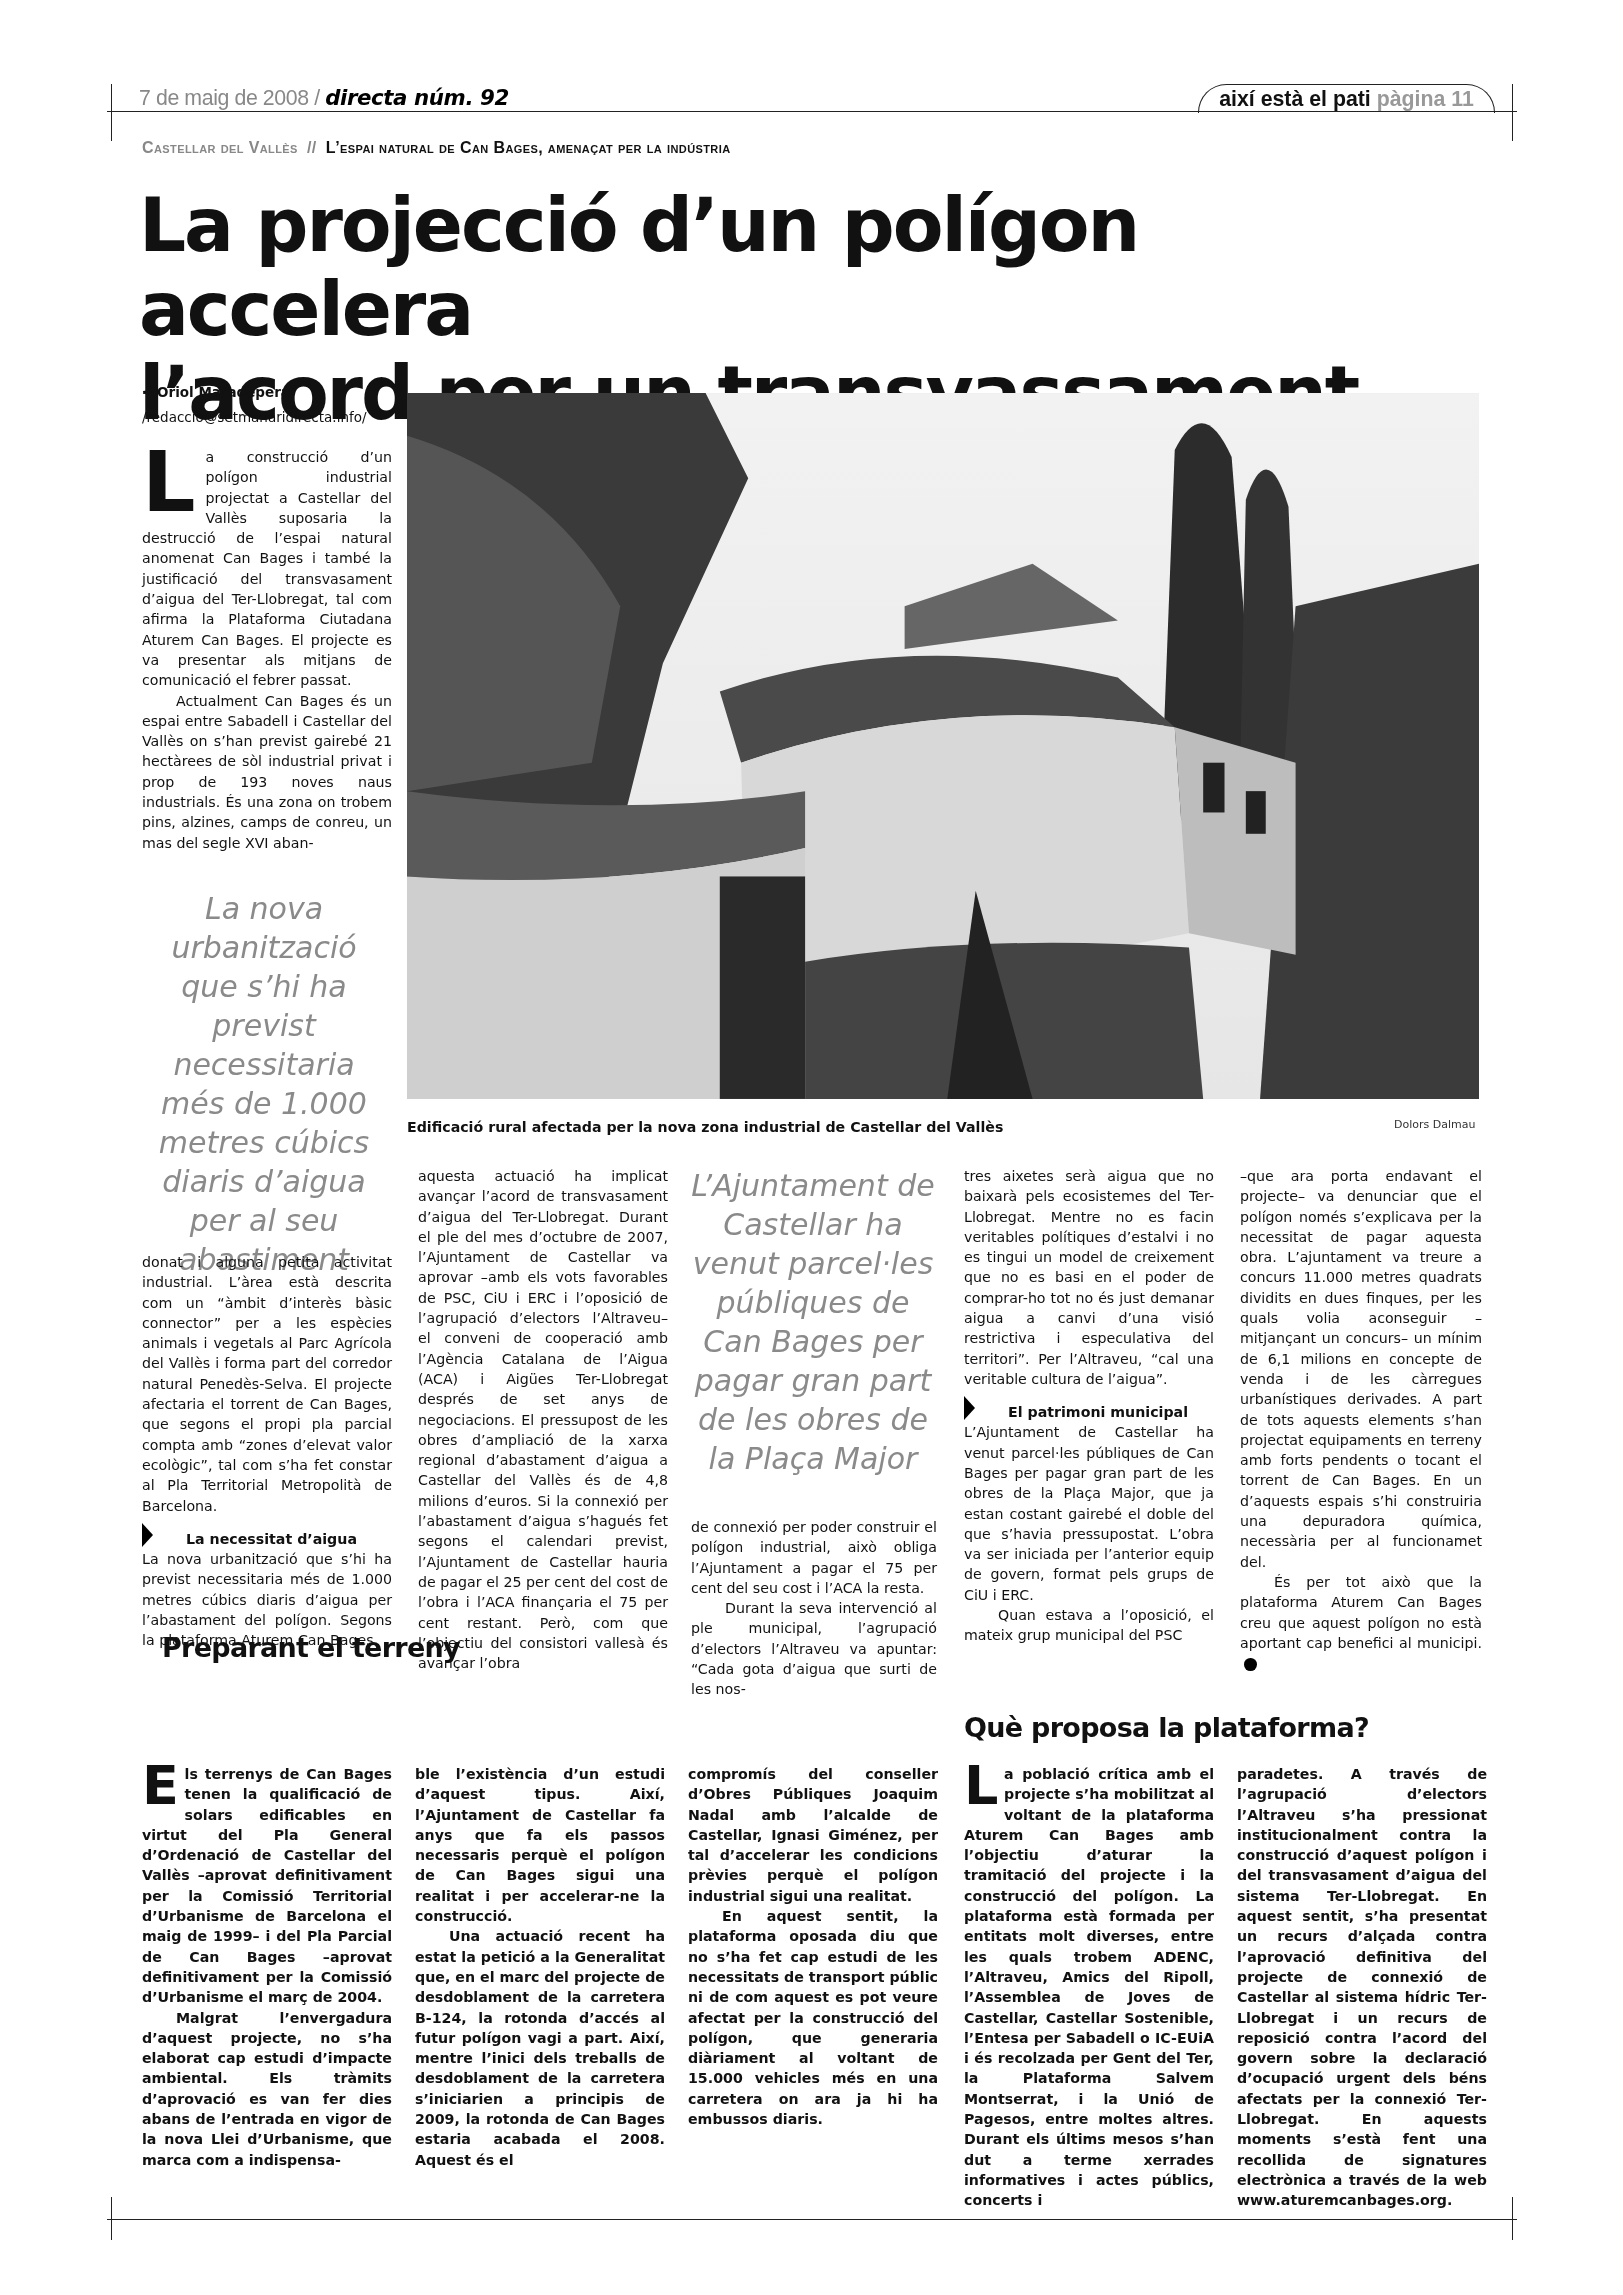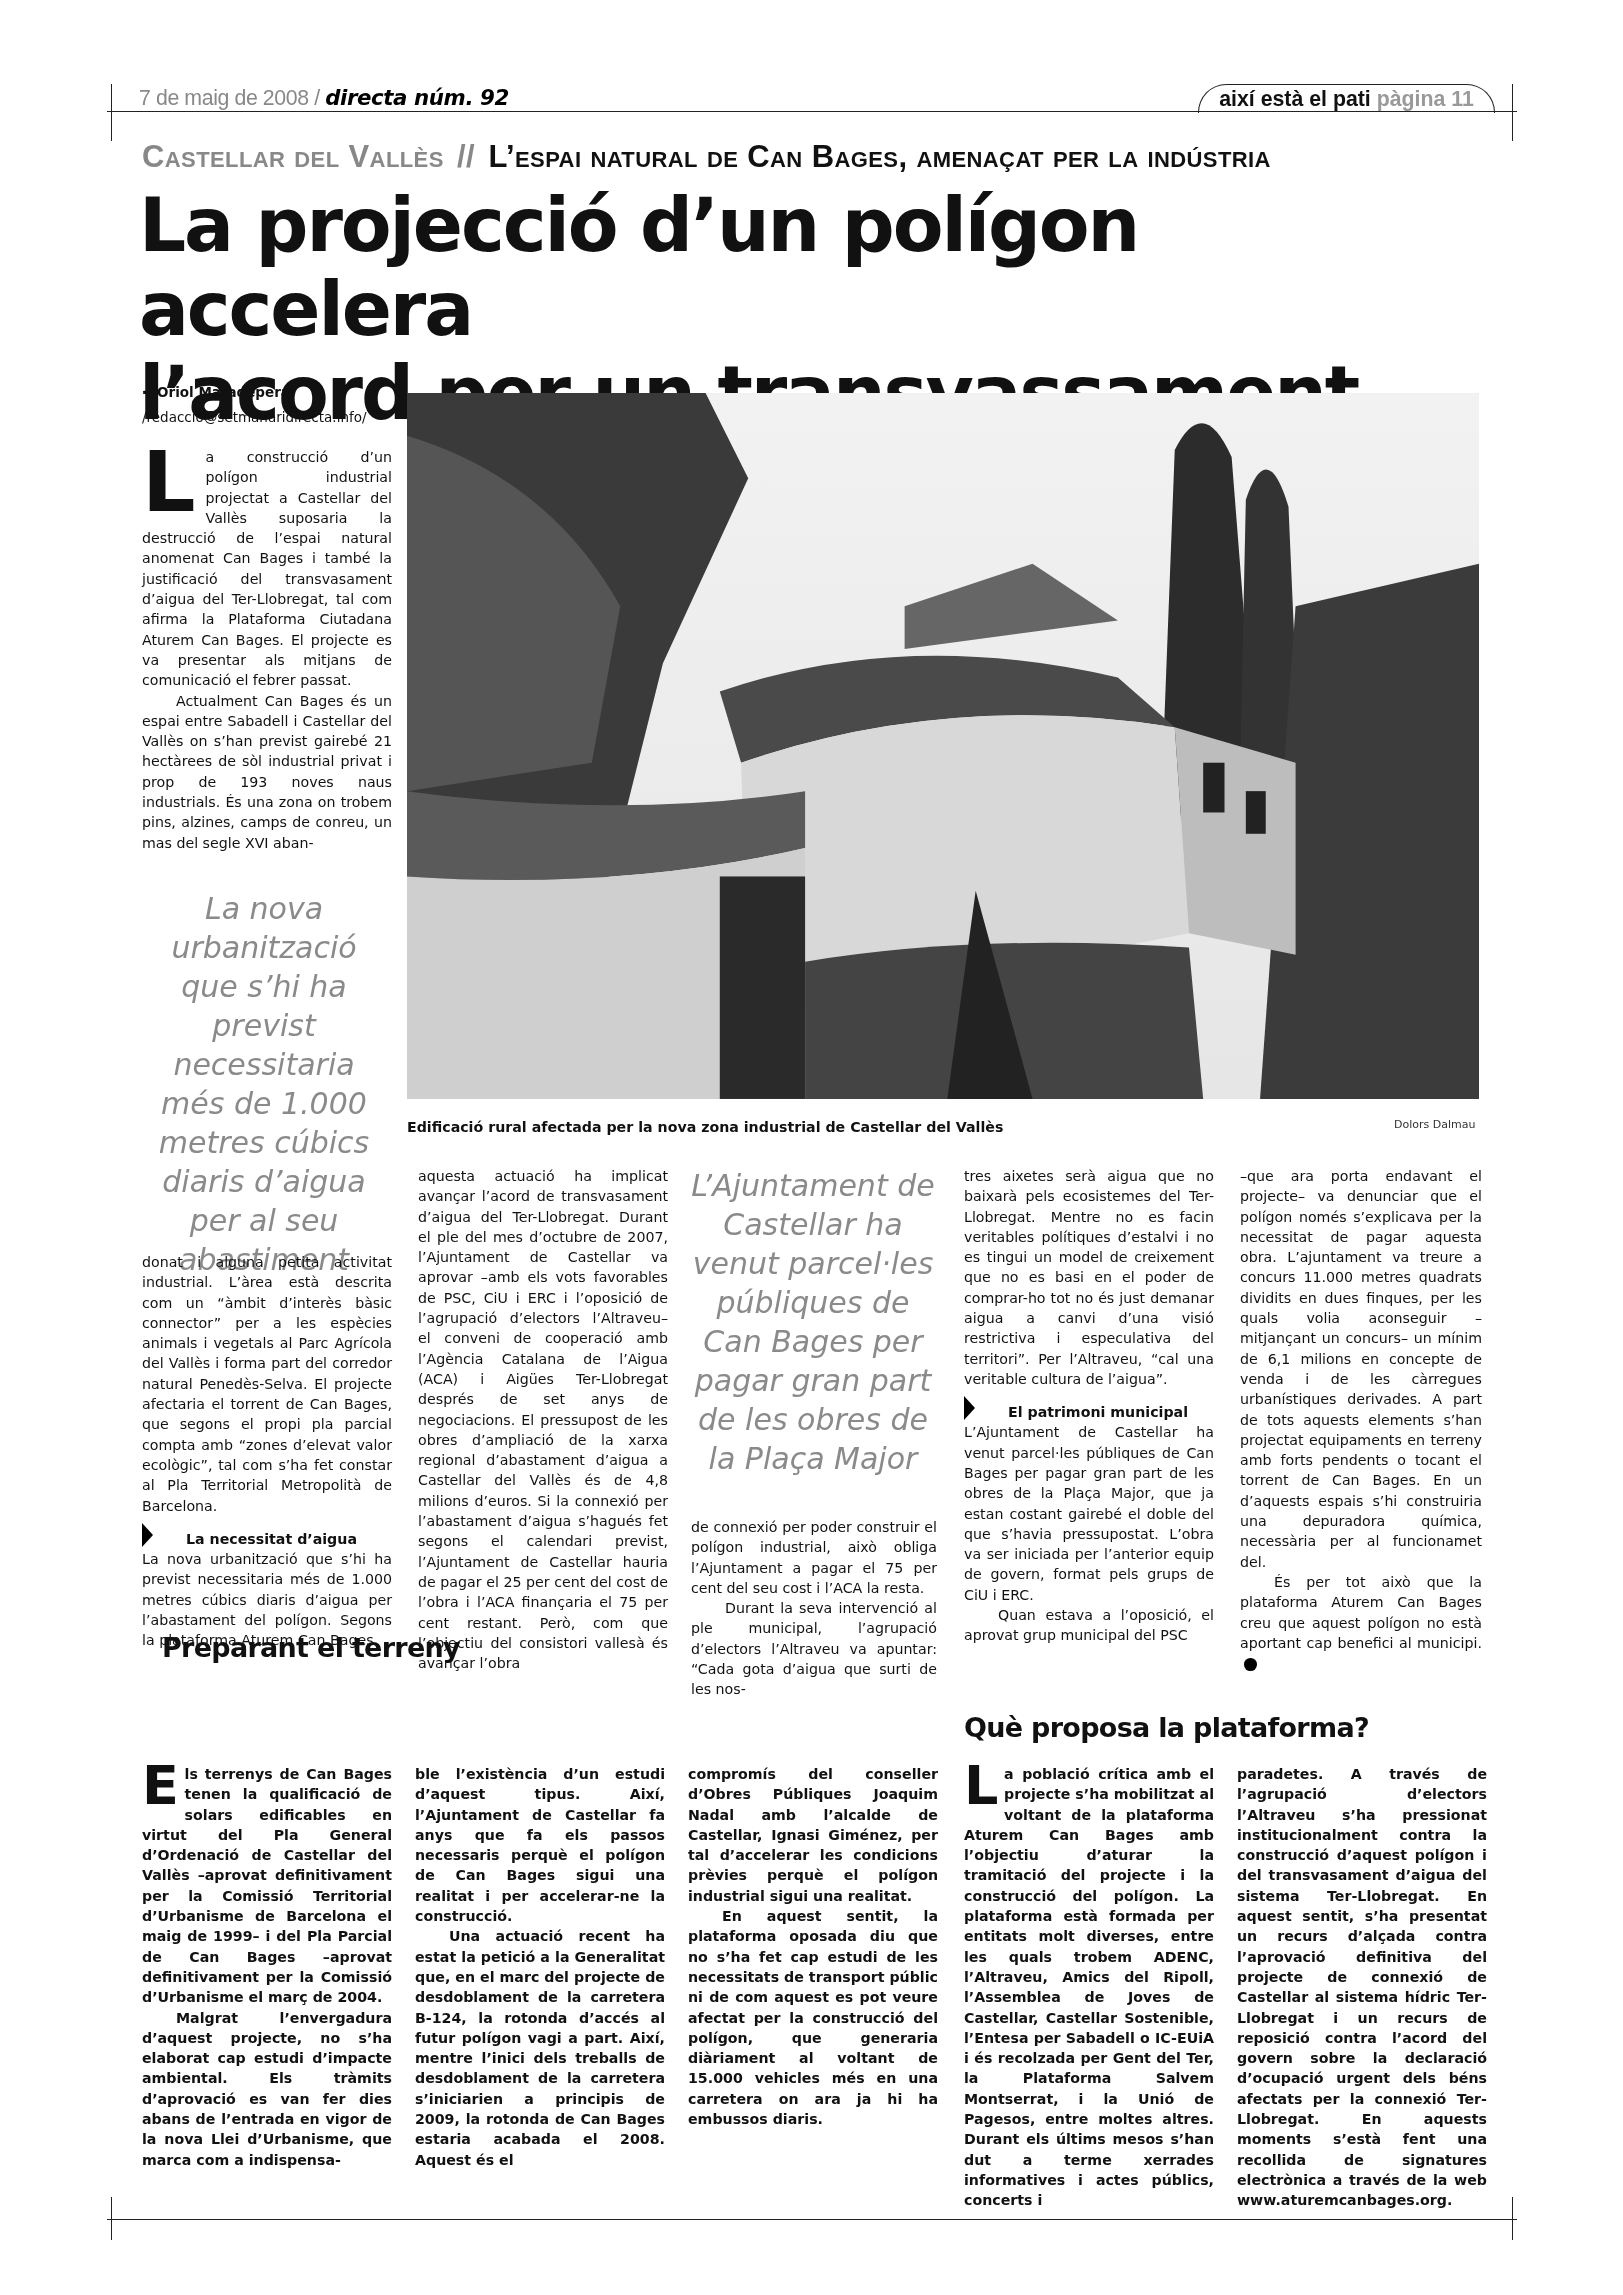--- a/index.html
+++ b/index.html
@@ -4,21 +4,21 @@
 <style>
   html, body { margin:0; padding:0; background:#fff; }
   body { width:1623px; height:2295px; position:relative; overflow:hidden; font-family:"DejaVu Sans", sans-serif; color:#111; }
   .abs { position:absolute; }
   .rule-h { position:absolute; height:1.4px; background:#222; }
   .rule-v { position:absolute; width:1.4px; background:#222; }
   .folio-left { left:139px; top:85px; font-family:"Liberation Sans", sans-serif; font-size:21.3px; color:#888; letter-spacing:-0.4px; }
   .folio-left b { color:#000; font-style:italic; font-weight:900; font-family:"DejaVu Sans", sans-serif; font-size:21.3px;margin-top:16px; }
   .section-tab { left:1198px; top:84px; width:295px; height:28.4px; border:1.4px solid #222; border-bottom:none; border-radius:28.4px 28.4px 0 0; text-align:center; font-family:"Liberation Sans", sans-serif; font-weight:bold; font-size:21.3px; line-height:28.4px; }
   .section-tab .pg { color:#999; }
-  .kicker { left:142px; top:139px; font-family:"Liberation Sans", sans-serif; font-weight:bold; font-size:31px; font-variant:small-caps; letter-spacing:0.4px; white-space:nowrap; }
+  .kicker { left:142px; top:139px; font-family:"Liberation Sans", sans-serif; font-weight:bold; font-size:16px; font-variant:small-caps; letter-spacing:0.4px; white-space:nowrap; }
   .kicker .place { color:#888; }
   .kicker .sep { color:#888; margin:0 4.3px; }
   .headline { left:139px; top:183px; width:1351px; font-family:"DejaVu Sans", sans-serif; font-weight:bold; font-size:74px; line-height:84px; letter-spacing:-2.1px; }
   .byline { left:142px; top:384px; font-size:13.5px; }
   .byline .name { font-weight:bold; }
   .byline .mail { display:block; font-size:13.5px; margin-top:9px; }
   .col { position:absolute; font-family:"DejaVu Sans", sans-serif; font-size:14.2px; line-height:20.3px; text-align:justify; hyphens:auto; }
   .col p { margin:0; text-indent:34px; }
   .col p.noind { text-indent:0; }
   .dropcap { float:left; font-weight:900; font-size:84px; line-height:65px; margin:2.8px 10px 0 0; font-family:"DejaVu Sans", sans-serif; }
@@ -122,21 +122,21 @@
 
 <div class="col" style="left:691px; top:1517px; width:246px;">
   <p class="noind">de connexió per poder construir el polígon industrial, això obliga l’Ajuntament a pagar el 75 per cent del seu cost i l’ACA la resta.</p>
   <p>Durant la seva intervenció al ple municipal, l’agrupació d’electors l’Altraveu va apuntar: “Cada gota d’aigua que surti de les nos-</p>
 </div>
 
 <div class="col" style="left:964px; top:1166px; width:250px;">
   <p class="noind">tres aixetes serà aigua que no baixarà pels ecosistemes del Ter-Llobregat. Mentre no es facin veritables polítiques d’estalvi i no es tingui un model de creixement que no es basi en el poder de comprar-ho tot no és just demanar aigua a canvi d’una visió restrictiva i especulativa del territori”. Per l’Altraveu, “cal una veritable cultura de l’aigua”.</p>
   <div class="subhead"><span class="tri"></span><span>El patrimoni municipal</span></div>
   <p class="noind">L’Ajuntament de Castellar ha venut parcel·les públiques de Can Bages per pagar gran part de les obres de la Plaça Major, que ja estan costant gairebé el doble del que s’havia pressupostat. L’obra va ser iniciada per l’anterior equip de govern, format pels grups de CiU i ERC.</p>
-  <p>Quan estava a l’oposició, el aprovat grup municipal del PSC</p>
+  <p>Quan estava a l’oposició, el mateix grup municipal del PSC</p>
 </div>
 
 <div class="col" style="left:1240px; top:1166px; width:242px;">
   <p class="noind">–que ara porta endavant el projecte– va denunciar que el polígon només s’explicava per la necessitat de pagar aquesta obra. L’ajuntament va treure a concurs 11.000 metres quadrats dividits en dues finques, per les quals volia aconseguir –mitjançant un concurs– un mínim de 6,1 milions en concepte de venda i de les càrregues urbanístiques derivades. A part de tots aquests elements s’han projectat equipaments en terreny amb forts pendents o tocant el torrent de Can Bages. En un d’aquests espais s’hi construiria una depuradora química, necessària per al funcionamet del.</p>
   <p><span>És per tot això que la plataforma Aturem Can Bages creu que aquest polígon no està aportant cap benefici al municipi.</span><span class="end-mark">d</span></p>
 </div>
 
 <div class="sub-title" style="left:142px; top:1632px;margin-left:20px;">Preparant el terreny</div>
 <div class="bcol" style="left:142px; top:1764px; width:250px;">
   <p class="noind"><span class="dropcap small">E</span><span>ls terrenys de Can Bages tenen la qualificació de solars edificables en virtut del Pla General d’Ordenació de Castellar del Vallès –aprovat definitivament per la Comissió Territorial d’Urbanisme de Barcelona el maig de 1999– i del Pla Parcial de Can Bages –aprovat definitivament per la Comissió d’Urbanisme el març de 2004.</span></p>

